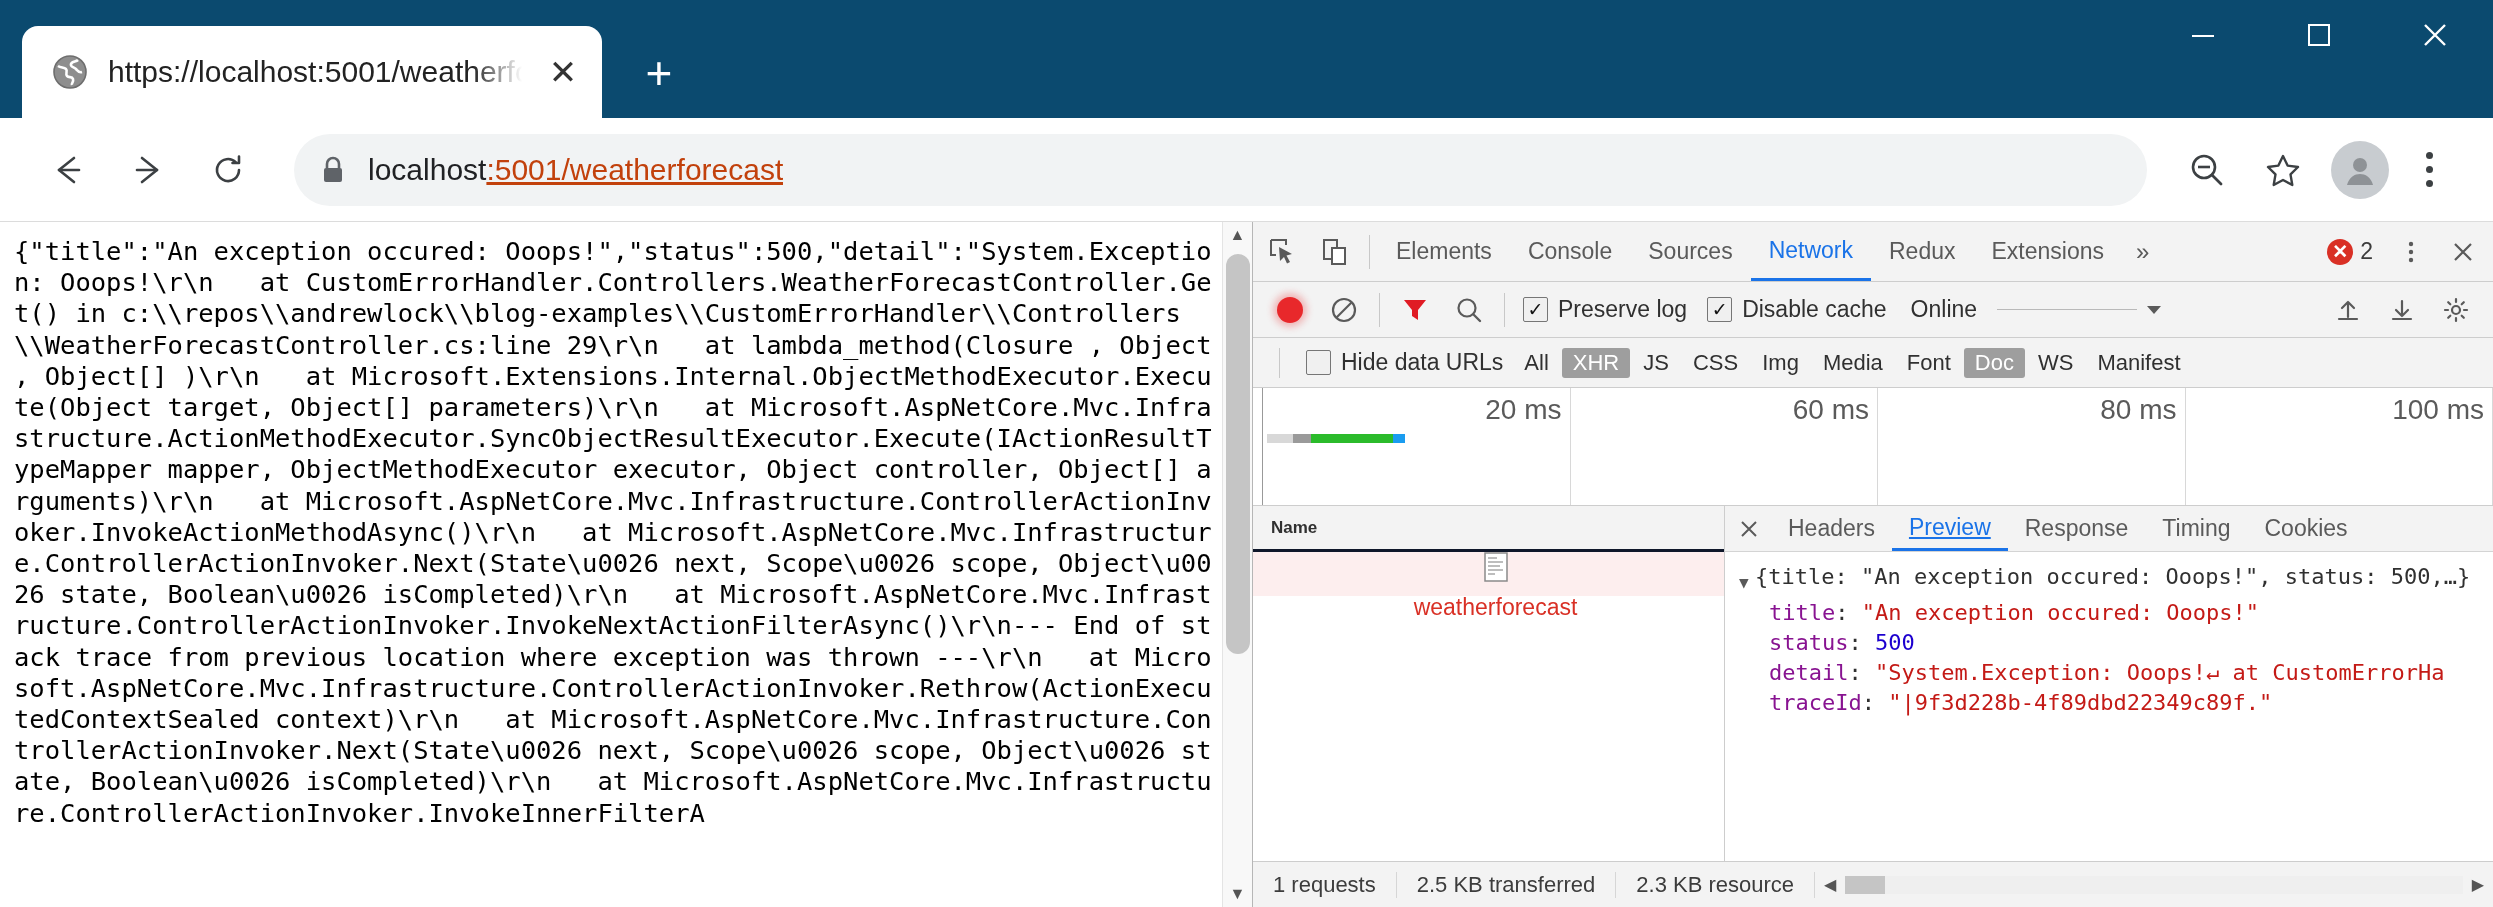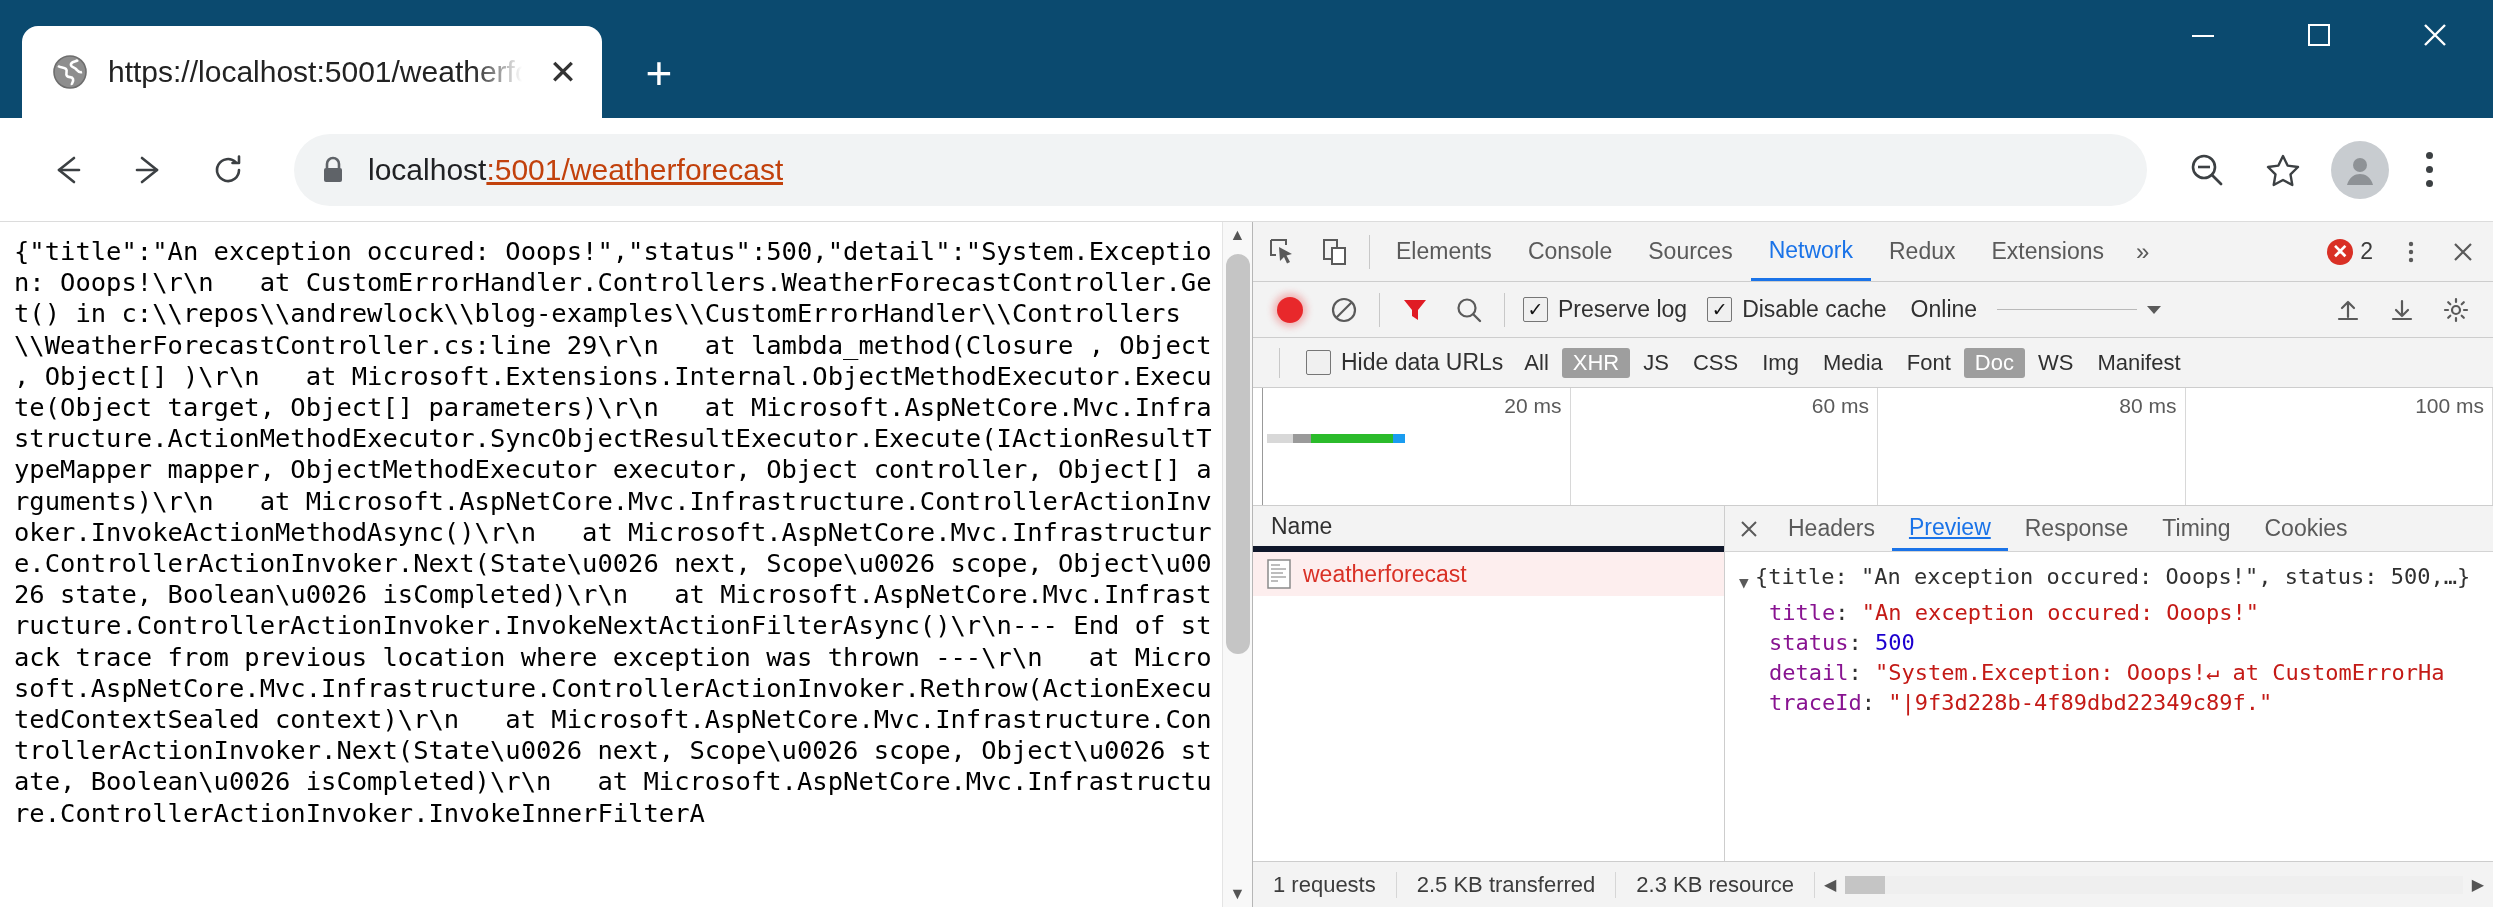--- a/index.html
+++ b/index.html
@@ -176,42 +176,42 @@
   }
   .ftype.on { background: #9e9e9e; color: #fff; }
 
   .dt-timeline {
     height: 118px; flex: none; background: #fff; border-bottom: 1px solid #cdcdcd;
     display: flex; position: relative; overflow: hidden;
   }
   .tl-left { width: 10px; border-right: 1px solid #999; flex: none; background:#fff;}
   .tl-cell {
     flex: 1; border-right: 1px solid #d8d8d8; position: relative;
-    font-size: 21px; color: #5a5a5a;
+    font-size: 28px; color: #5a5a5a;
   }
   .tl-cell span { position: absolute; right: 8px; top: 6px; }
   .tl-bar {
     position: absolute; left: 14px; top: 46px; height: 9px; display: flex;
   }
   .tl-bar i { display: block; height: 9px; }
 
   .dt-lower { flex: 1; display: flex; min-height: 0; }
   .req-pane {
     width: 472px; flex: none; display: flex; flex-direction: column;
     border-right: 1px solid #cdcdcd; background: #fff; min-height: 0;
   }
   .req-head {
     height: 46px; display: flex; align-items: center; padding-left: 18px;
-    font-size: 23px; color: #303030; border-bottom: 6px solid #0f172a;
-    background: #f3f3f3; flex: none;
+    font-size: 17px; color: #303030; border-bottom: 3px solid #0f172a;
+    background: #f3f3f3; flex: none; font-weight: bold;
   }
   .req-list { flex: 1; background: #fff; overflow: hidden; }
   .req-row {
     height: 44px; display: flex; align-items: center; gap: 12px; padding-left: 14px;
-    background: #fdeeee; font-size: 23px; color: #d93025;
+    background: #fdeeee; font-size: 23px; color: #d93025; flex-direction: column;
   }
   .doc-icon { width: 24px; height: 30px; flex: none; }
 
   .detail-pane { flex: 1; display: flex; flex-direction: column; min-width: 0; background: #fff; }
   .detail-tabs {
     height: 46px; display: flex; align-items: center; background: #f3f3f3;
     border-bottom: 1px solid #d4d4d4; flex: none; padding-left: 2px;
   }
   .dclose { width: 44px; height: 44px; display: flex; align-items: center;
             justify-content: center; font-size: 24px; color: #5a5a5a; flex: none; }

